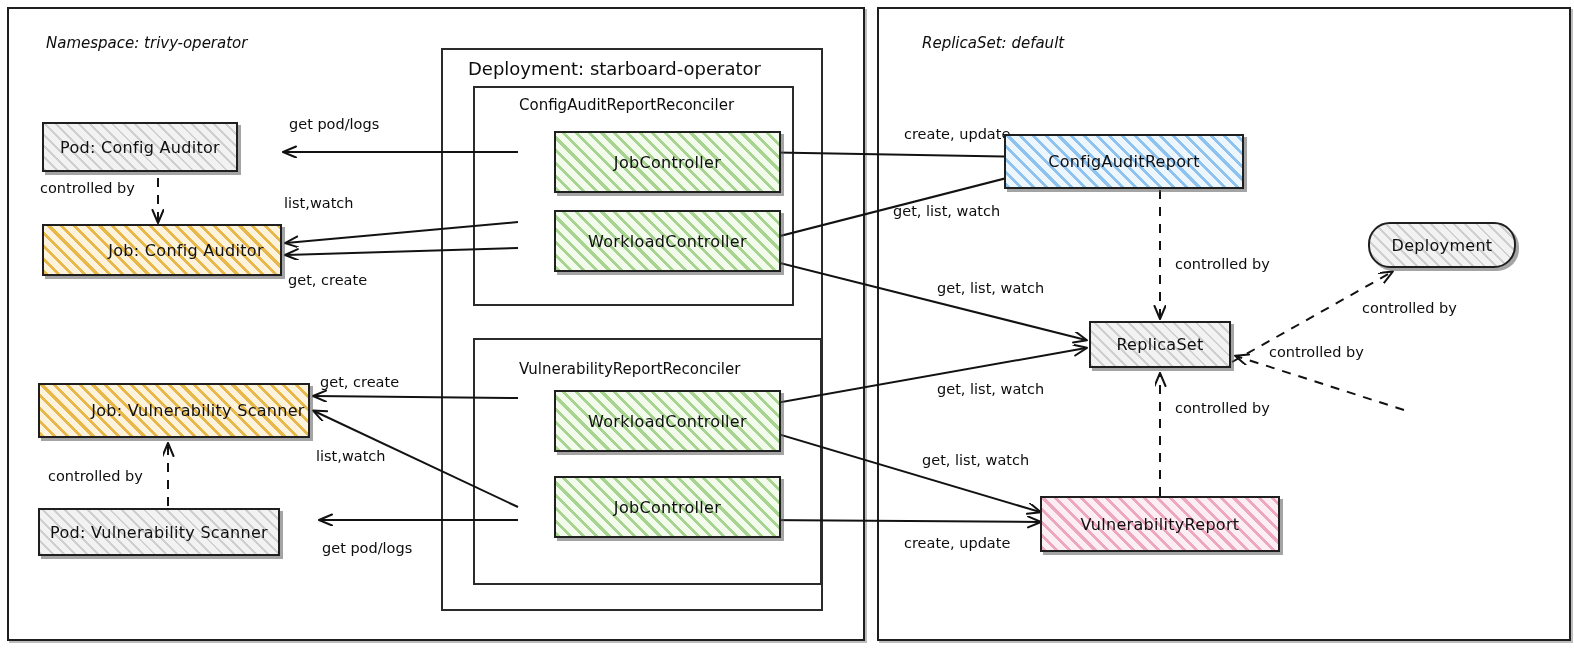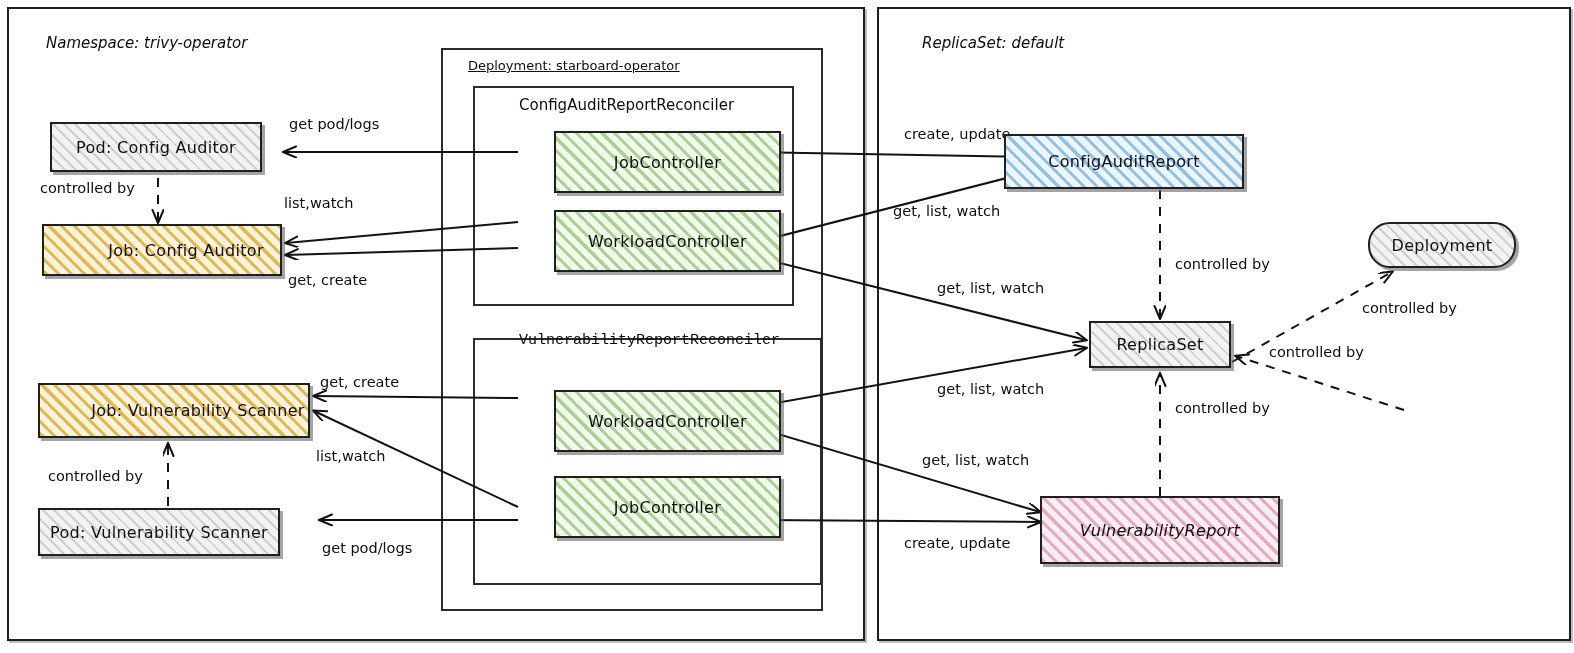--- a/index.html
+++ b/index.html
@@ -18,21 +18,21 @@
     background-image:repeating-linear-gradient(45deg,#e8b84b 0 3px,rgba(0,0,0,0) 3px 9px);padding-left:48px;}
   .hatch-green{background-color:#f3fbec;
     background-image:repeating-linear-gradient(45deg,#a7d490 0 3px,rgba(0,0,0,0) 3px 9px);margin-left:36px;}
   .hatch-blue{background-color:#eef6fd;
     background-image:repeating-linear-gradient(45deg,#8ec2ef 0 3px,rgba(0,0,0,0) 3px 9px);}
   .hatch-pink{background-color:#fdeef3;
     background-image:repeating-linear-gradient(45deg,#eda7be 0 3px,rgba(0,0,0,0) 3px 9px);}
   .caption{position:absolute;font-size:18px;color:#0d0d0d;white-space:nowrap;
            font-family:"DejaVu Sans",sans-serif;}
   .ns-title{font-style:italic;font-size:15px;}
-  .dep-title{font-size:13px;text-decoration:underline;}
+  .dep-title{font-size:18px;}
   .sub-title{font-size:15px;}
   .edge-label{position:absolute;font-size:14.5px;color:#0d0d0d;white-space:nowrap;
               font-family:"DejaVu Sans",sans-serif;}
 </style>
 </head>
 <body>
 
 <div id="stage">
 
   <div class="nsbox" style="left:7px;top:7px;width:854px;height:630px;"></div>
@@ -41,21 +41,21 @@
   <div class="caption ns-title" style="left:46px;top:34px;">Namespace: trivy-operator</div>
   <div class="caption ns-title" style="left:922px;top:34px;">ReplicaSet: default</div>
 
   <div class="plainbox" style="left:441px;top:48px;width:378px;height:559px;"></div>
   <div class="caption dep-title" style="left:468px;top:58px;">Deployment: starboard-operator</div>
 
   <div class="plainbox" style="left:473px;top:86px;width:317px;height:216px;"></div>
   <div class="caption sub-title" style="left:519px;top:96px;">ConfigAuditReportReconciler</div>
 
   <div class="plainbox" style="left:473px;top:338px;width:345px;height:243px;"></div>
-  <div class="caption sub-title" style="left:519px;top:332px;font-family:Liberation Mono, monospace;">VulnerabilityReportReconciler</div>
+  <div class="caption sub-title" style="left:519px;top:360px;">VulnerabilityReportReconciler</div>
 
   <svg class="layer" viewBox="0 0 1574 653">
     <defs>
       <marker id="ah" markerWidth="16" markerHeight="16" refX="13" refY="5.5" orient="auto" markerUnits="userSpaceOnUse">
         <path d="M1,0 L14,5.5 M1,11 L14,5.5" stroke="#121212" stroke-width="2" fill="none" stroke-linecap="round"></path>
       </marker>
     </defs>
     <g stroke="#121212" stroke-width="2" fill="none" marker-end="url(#ah)">
 
       <path d="M518,152 L284,152"></path>
@@ -94,21 +94,21 @@
   <div class="edge-label" style="left:893px;top:203px;">get, list, watch</div>
   <div class="edge-label" style="left:937px;top:280px;">get, list, watch</div>
   <div class="edge-label" style="left:937px;top:381px;">get, list, watch</div>
   <div class="edge-label" style="left:922px;top:452px;">get, list, watch</div>
   <div class="edge-label" style="left:904px;top:535px;">create, update</div>
   <div class="edge-label" style="left:1175px;top:256px;">controlled by</div>
   <div class="edge-label" style="left:1175px;top:400px;">controlled by</div>
   <div class="edge-label" style="left:1362px;top:300px;">controlled by</div>
   <div class="edge-label" style="left:1269px;top:344px;">controlled by</div>
 
-  <div class="node hatch-grey" style="left:50px;top:122px;width:212px;height:50px;">
+  <div class="node hatch-grey" style="left:42px;top:122px;width:196px;height:50px;">
     <span>Pod: Config Auditor</span>
   </div>
 
   <div class="node hatch-yellow" style="left:42px;top:224px;width:240px;height:52px;">
     <span>Job: Config Auditor</span>
   </div>
 
   <div class="node hatch-yellow" style="left:38px;top:383px;width:272px;height:55px;">
     <span>Job: Vulnerability Scanner</span>
   </div>
@@ -130,21 +130,21 @@
   </div>
 
   <div class="node hatch-green" style="left:518px;top:476px;width:227px;height:62px;">
     <span>JobController</span>
   </div>
 
   <div class="node hatch-blue" style="left:1004px;top:134px;width:240px;height:55px;">
     <span>ConfigAuditReport</span>
   </div>
 
-  <div class="node hatch-pink" style="left:1040px;top:496px;width:240px;height:68px;font-style:italic;">
+  <div class="node hatch-pink" style="left:1040px;top:496px;width:240px;height:56px;">
     <span>VulnerabilityReport</span>
   </div>
 
   <div class="node hatch-grey" style="left:1089px;top:321px;width:142px;height:47px;">
     <span>ReplicaSet</span>
   </div>
 
   <div class="node hatch-grey" style="left:1368px;top:222px;width:148px;height:46px;border-radius:22px;">
     <span>Deployment</span>
   </div>

